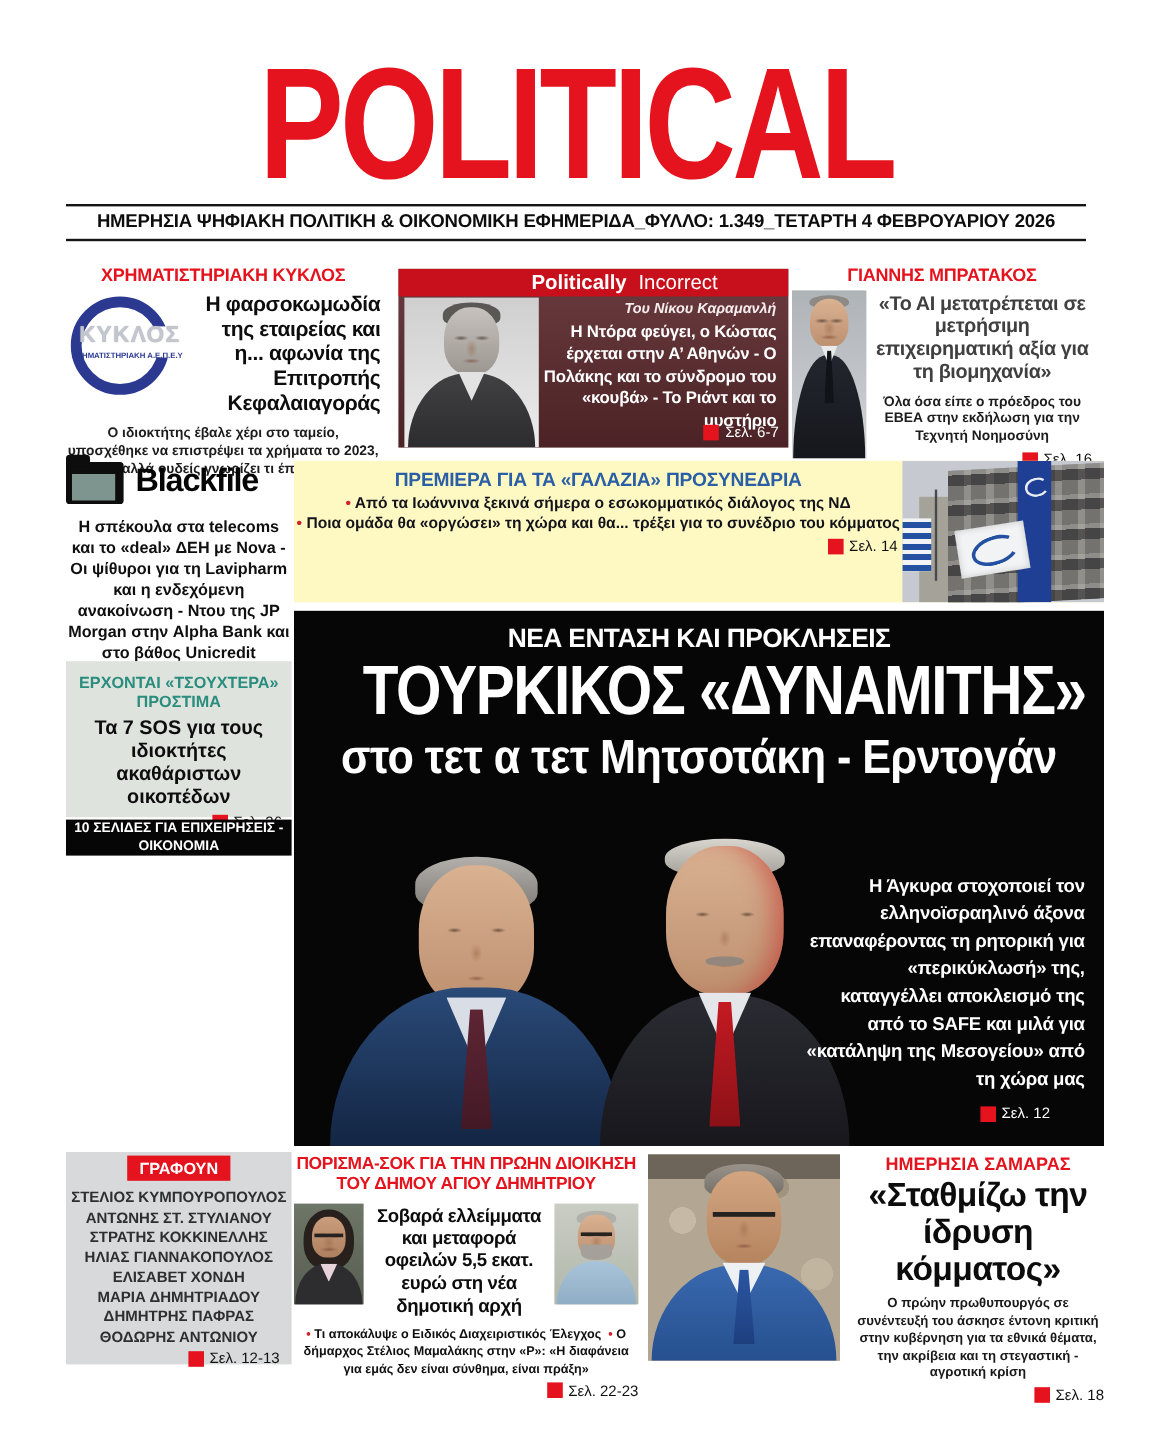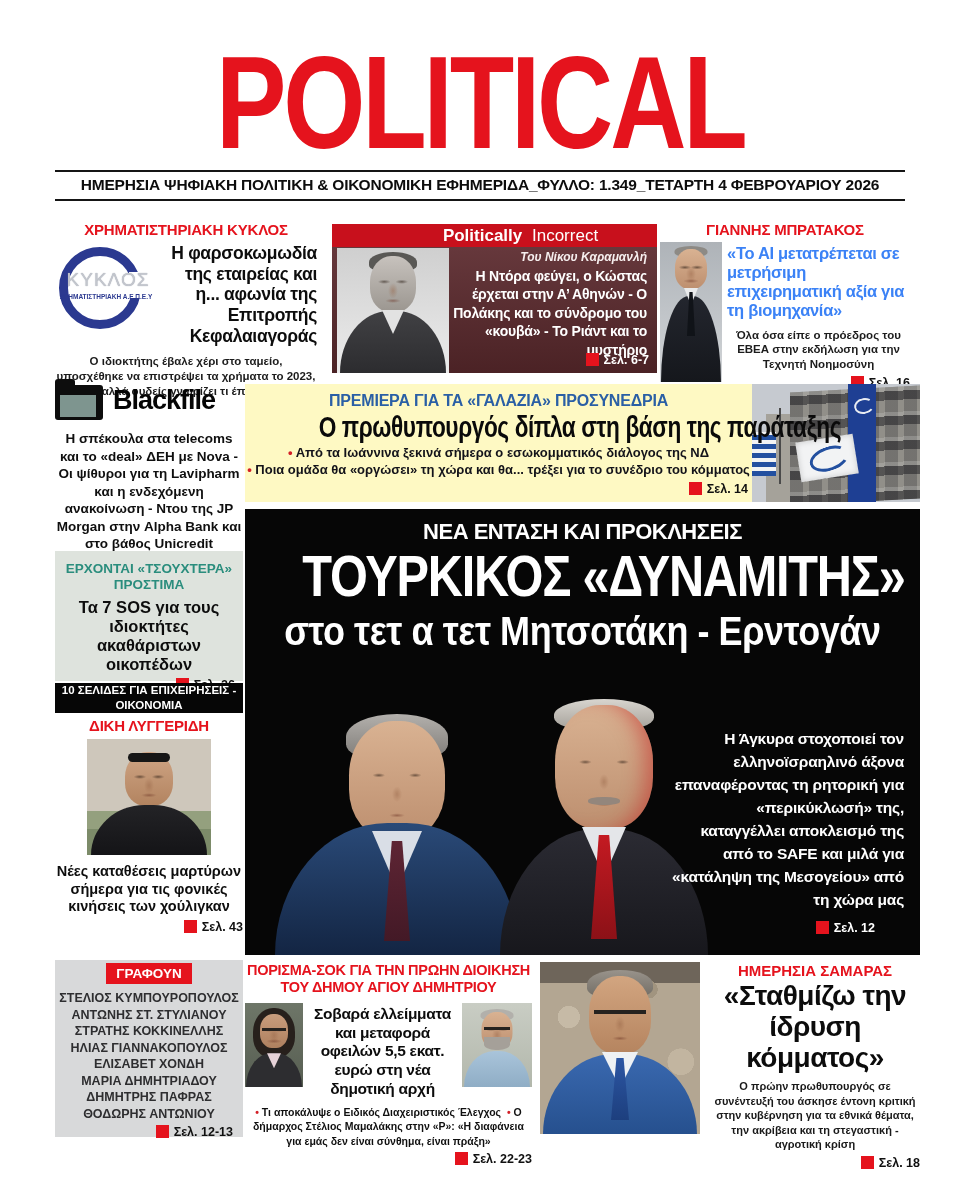--- a/index.html
+++ b/index.html
@@ -9,22 +9,22 @@
   
   .logo{position:absolute;left:0;top:38px;width:960px;text-align:center;}
   .logo span{display:inline-block;font-size:132px;line-height:0.98;font-weight:bold;color:#e5131d;
              letter-spacing:-4px;transform:scaleX(.8);transform-origin:center;}
   .rule{position:absolute;left:55px;width:850px;height:2px;background:#151515;}
   .tagline{position:absolute;left:55px;top:176px;width:850px;text-align:center;
            font-weight:bold;font-size:15.5px;color:#0d0d0d;letter-spacing:-.2px;}
 
   
   .kicker{color:#e5131d;font-weight:bold;font-size:15px;text-align:center;letter-spacing:-.2px;}
-  .pref{display:flex;justify-content:flex-end;gap:5px;
-        font-weight:bold;font-size:12.5px;color:#101010;margin-top:4px;}
+  .pref{display:flex;align-items:center;justify-content:flex-end;gap:5px;
+        font-weight:normal;font-size:12.5px;color:#101010;margin-top:4px;}
   .pref .sq{width:13px;height:13px;background:#e5131d;flex:none;}
   .pref.light{color:#fff;}
   h3{font-weight:bold;}
 
   
   .portrait{position:relative;overflow:hidden;}
   .p-head,.p-hair,.p-torso,.p-shirt,.p-tie,.p-extra,.p-glass,.p-feat{position:absolute;left:50%;transform:translateX(-50%);}
   .p-head{border-radius:46% 46% 42% 42%;background:linear-gradient(180deg,#d9b292,#bd8f6f);}
   .p-feat{border-radius:46% 46% 42% 42%;
      background:
@@ -107,21 +107,21 @@
   .v-sam .p-torso{width:154px;height:80px;background:linear-gradient(#3a69b0,#26508e);}
   .v-sam .p-shirt{width:36px;height:36px;top:90px;background:#eef1f4;}
   .v-sam .p-tie{width:18px;height:62px;top:96px;background:linear-gradient(#2c56a3,#1d3f7e);}
 
   
   .s-kyklos{position:absolute;left:55px;top:221px;width:262px;}
   .s-kyklos .row{display:flex;margin-top:5px;align-items:flex-start;}
   .klogo{position:relative;width:102px;height:88px;flex:none;}
   .klogo .ring{position:absolute;left:4px;top:4px;width:64px;height:64px;border:9px solid #2b3990;border-radius:50%;}
   .klogo .ring::after{content:"";position:absolute;right:-11px;top:16px;width:14px;height:26px;background:#fff;}
-  .klogo .kt{position:absolute;left:4px;top:26px;width:98px;text-align:center;font-weight:normal;
+  .klogo .kt{position:absolute;left:4px;top:26px;width:98px;text-align:center;font-weight:bold;
              font-size:19px;letter-spacing:1px;color:#c3c6cd;text-shadow:0 0 1px #9aa0ab;}
   .klogo .ks{position:absolute;left:0;top:50px;width:102px;text-align:center;font-weight:bold;
              font-size:6.5px;color:#2b3990;}
   .s-kyklos h3{margin:0;flex:1;font-size:17.5px;line-height:1.18;text-align:right;color:#0d0d0d;letter-spacing:-.3px;}
   .s-kyklos .sum{margin-top:8px;font-size:11.5px;font-weight:bold;text-align:center;color:#1c1c1c;line-height:1.3;}
 
   .s-pi{position:absolute;left:332px;top:224px;width:325px;height:149px;overflow:hidden;
         background:linear-gradient(180deg,#6b3c40,#4b2225);}
   .pi-band{height:23px;background:#c8101c;color:#fff;font-size:17px;line-height:23px;
            text-align:center;padding-left:52px;}
@@ -130,21 +130,21 @@
   .pi-by{margin:3px 10px 0 110px;text-align:right;color:#f6eeee;font-style:italic;font-size:12px;font-weight:bold;}
   .pi-h{margin:3px 10px 0 96px;text-align:right;color:#fff;font-weight:bold;font-size:14px;
         line-height:1.32;letter-spacing:-.2px;}
   .pi-photo{position:absolute;left:5px;top:24px;width:112px;height:125px;}
   .s-pi .pref{position:absolute;right:8px;bottom:6px;margin:0;}
 
   .s-brat{position:absolute;left:660px;top:221px;width:250px;}
   .s-brat .row{display:flex;gap:5px;margin-top:4px;}
   .brat-photo{width:62px;height:140px;flex:none;}
   .brat-right{flex:1;min-width:0;}
-  .s-brat h3{margin:2px 0 0;font-size:16.5px;line-height:1.16;color:#3b82f6;letter-spacing:-.3px;}
+  .s-brat h3{margin:2px 0 0;font-size:16.5px;line-height:1.16;text-align:center;color:#404040;letter-spacing:-.3px;}
   .s-brat .sum{margin-top:7px;font-size:11.5px;font-weight:bold;text-align:center;line-height:1.3;color:#1c1c1c;}
 
   
   .s-bf{position:absolute;left:55px;top:378px;width:188px;}
   .bf-head{display:flex;align-items:center;gap:8px;}
   .folder{position:relative;width:50px;height:44px;flex:none;}
   .folder .fb{position:absolute;left:0;top:7px;width:48px;height:35px;background:#0d0d0d;border-radius:3px;}
   .folder .fb::before{content:"";position:absolute;left:0;top:-6px;width:20px;height:10px;background:#0d0d0d;border-radius:3px 3px 0 0;}
   .folder .ff{position:absolute;left:3px;top:15px;width:36px;height:22px;background:#7e958f;border:2px solid #0d0d0d;border-radius:2px;}
   .bf-title{font-size:27px;font-weight:bold;color:#050505;letter-spacing:-1px;}
@@ -321,34 +321,20 @@
     <div class="pros-k">ΕΡΧΟΝΤΑΙ «ΤΣΟΥΧΤΕΡΑ» ΠΡΟΣΤΙΜΑ</div>
     <h3>Τα 7 SOS για τους ιδιοκτήτες ακαθάριστων οικοπέδων</h3>
     <div class="pref">
       <span class="sq"></span>
       <span>Σελ. 26</span>
     </div>
   </div>
 
   <div class="band10">10 ΣΕΛΙΔΕΣ ΓΙΑ ΕΠΙΧΕΙΡΗΣΕΙΣ - ΟΙΚΟΝΟΜΙΑ</div>
 
-  <div class="s-lyg">
-    <div class="kicker">ΔΙΚΗ ΛΥΓΓΕΡΙΔΗ</div>
-    <div class="lyg-photo portrait v-lyg">
-      <div class="p-head"></div>
-      <div class="p-feat"></div>
-      <div class="p-extra"></div>
-      <div class="p-torso"></div>
-    </div>
-    <h3>Νέες καταθέσεις μαρτύρων σήμερα για τις φονικές κινήσεις των χούλιγκαν</h3>
-    <div class="pref">
-      <span class="sq"></span>
-      <span>Σελ. 43</span>
-    </div>
-  </div>
 
   <div class="s-graf">
     <div class="graf-band">ΓΡΑΦΟΥΝ</div>
     <div class="graf-names">
       <div>ΣΤΕΛΙΟΣ ΚΥΜΠΟΥΡΟΠΟΥΛΟΣ</div>
       <div>ΑΝΤΩΝΗΣ ΣΤ. ΣΤΥΛΙΑΝΟΥ</div>
       <div>ΣΤΡΑΤΗΣ ΚΟΚΚΙΝΕΛΛΗΣ</div>
       <div>ΗΛΙΑΣ ΓΙΑΝΝΑΚΟΠΟΥΛΟΣ</div>
       <div>ΕΛΙΣΑΒΕΤ ΧΟΝΔΗ</div>
       <div>ΜΑΡΙΑ ΔΗΜΗΤΡΙΑΔΟΥ</div>
@@ -365,21 +351,20 @@
     <div class="prem-photo">
       <div class="bldL"></div>
       <div class="bld"></div>
       <div class="stripe"></div>
       <div class="pole"></div>
       <div class="flag-g"></div>
       <div class="flag-w"></div>
     </div>
     <div class="prem-content">
       <div class="prem-k">ΠΡΕΜΙΕΡΑ ΓΙΑ ΤΑ «ΓΑΛΑΖΙΑ» ΠΡΟΣΥΝΕΔΡΙΑ</div>
-      <div><span class="prem-h">Ο πρωθυπουργός δίπλα στη βάση της παράταξης</span></div>
       <div class="prem-b">Από τα Ιωάννινα ξεκινά σήμερα ο εσωκομματικός διάλογος της ΝΔ</div>
       <div class="prem-b">Ποια ομάδα θα «οργώσει» τη χώρα και θα... τρέξει για το συνέδριο του κόμματος</div>
       <div class="pref">
         <span class="sq"></span>
         <span>Σελ. 14</span>
       </div>
     </div>
   </div>
 
   <div class="s-main">

